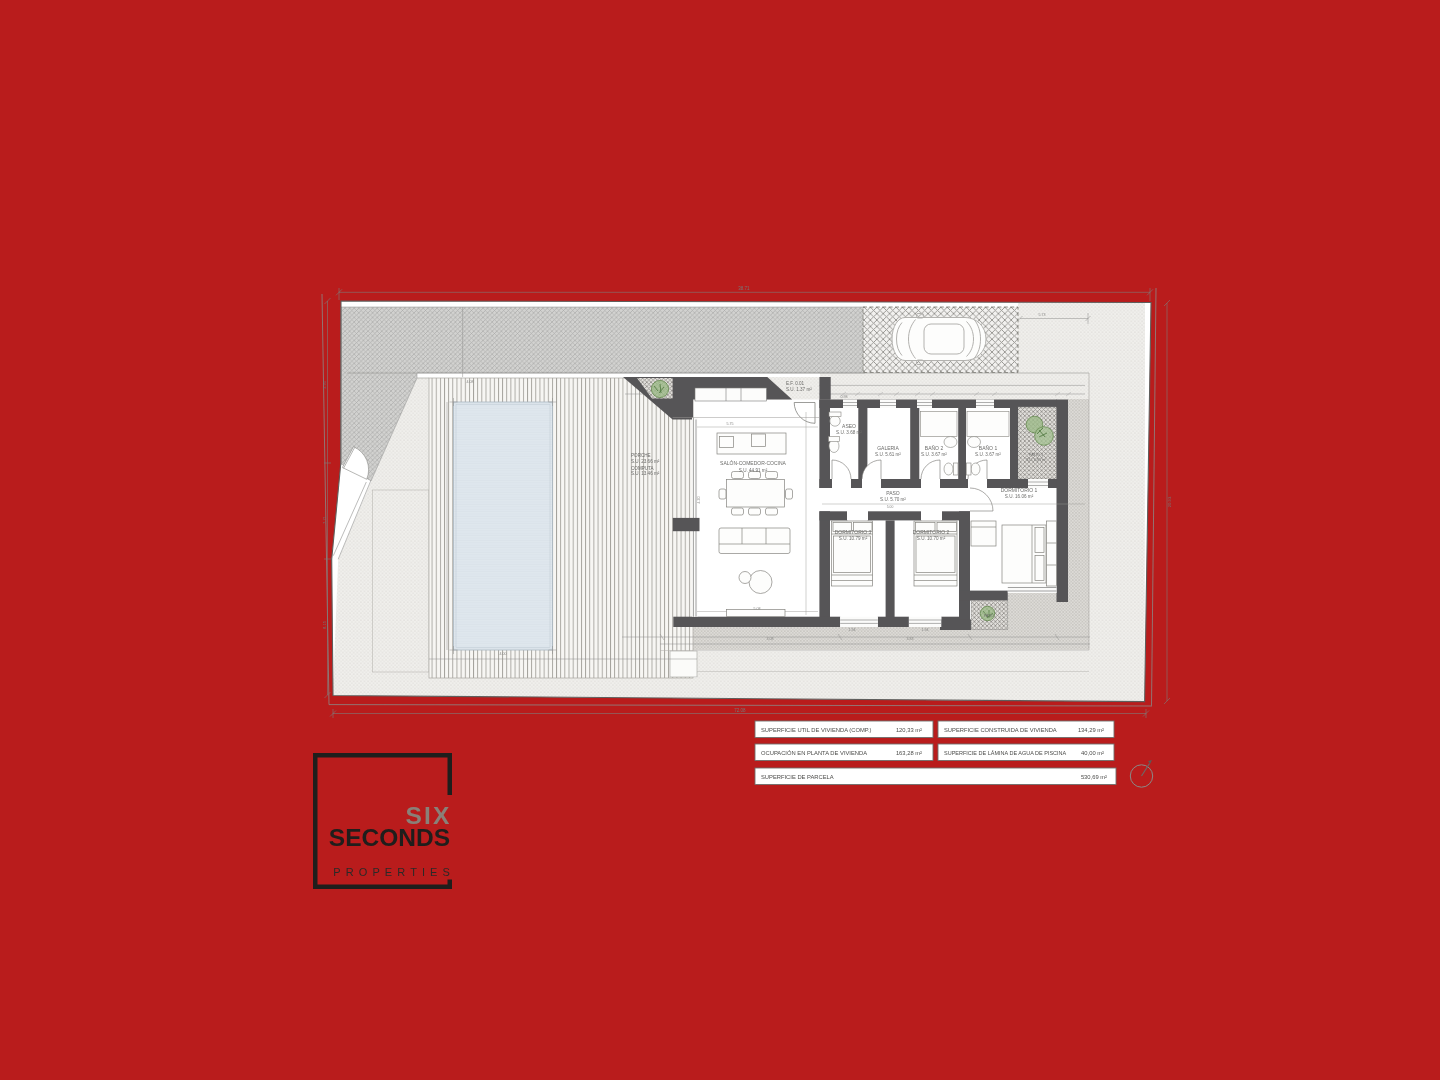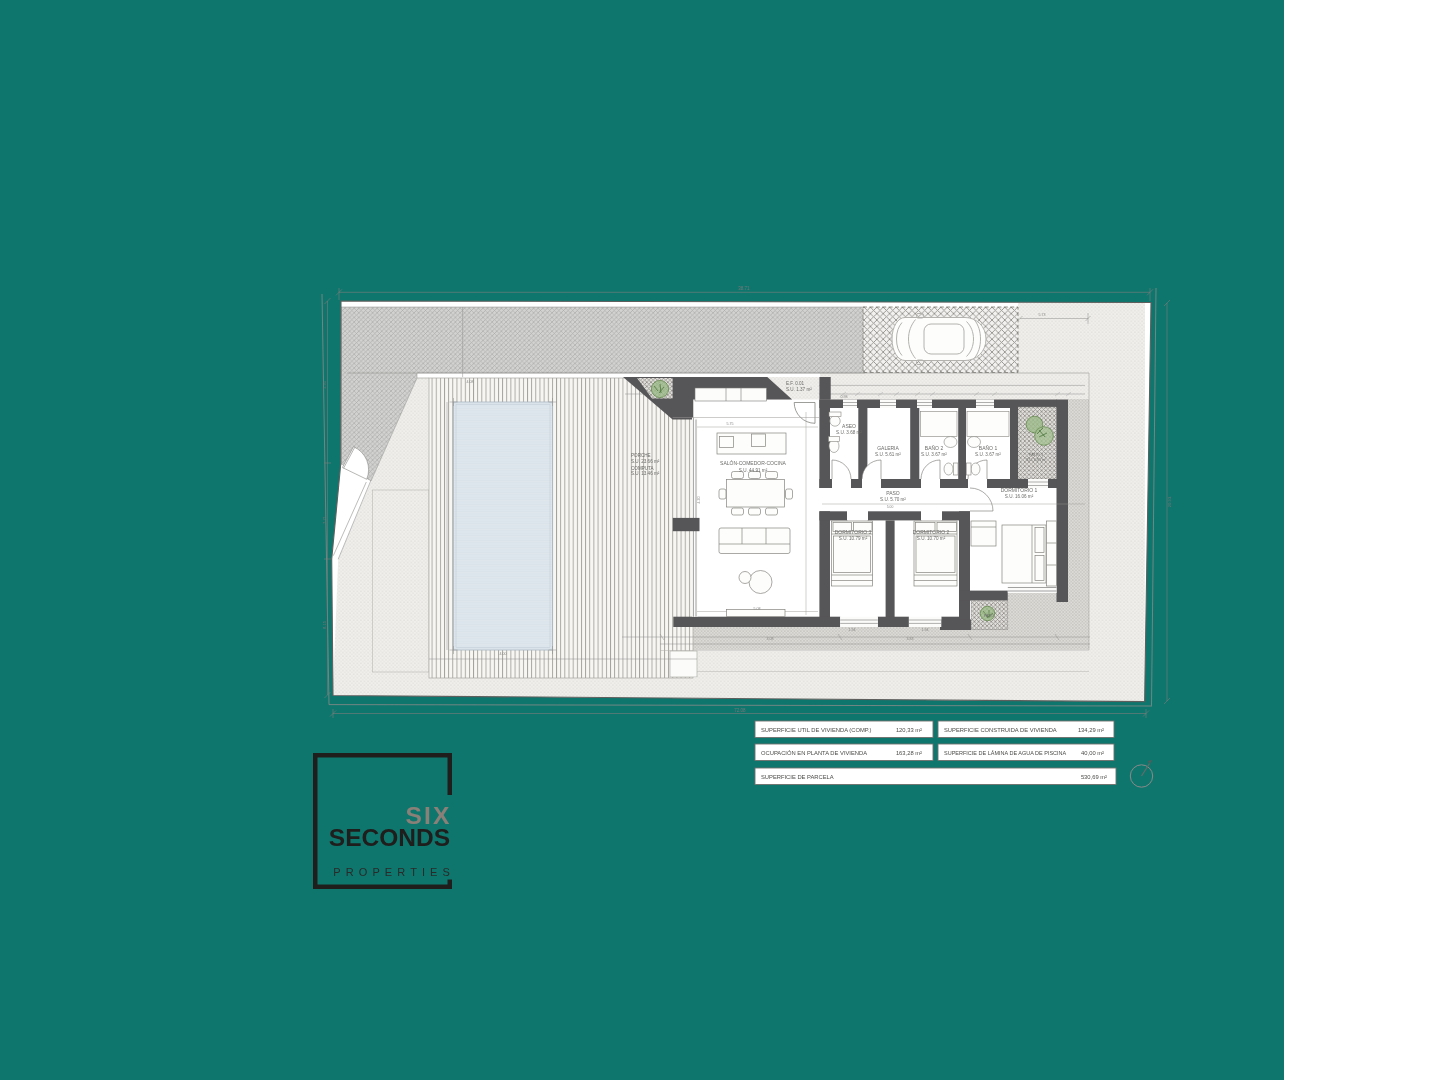--- a/index.html
+++ b/index.html
@@ -1,16 +1,16 @@
 <!DOCTYPE html>
 <html><head>
 <meta charset="utf-8">
 <style>
   html,body{margin:0;padding:0;background:#ffffff;}
-  .page{position:relative;width:1284px;height:1080px;background:#0f766e;overflow:hidden;
+  .page{position:relative;width:1440px;height:1080px;background:#b91c1c;overflow:hidden;
         font-family:"Liberation Sans", sans-serif;}
   svg text{font-family:"Liberation Sans", sans-serif;}
 </style>
 </head>
 <body>
 <div class="page">
 <svg width="1440" height="1080" viewBox="0 0 1440 1080" xmlns="http://www.w3.org/2000/svg">
 <defs>
 
   <pattern id="hatch" width="4.6" height="4.6" patternUnits="userSpaceOnUse">

